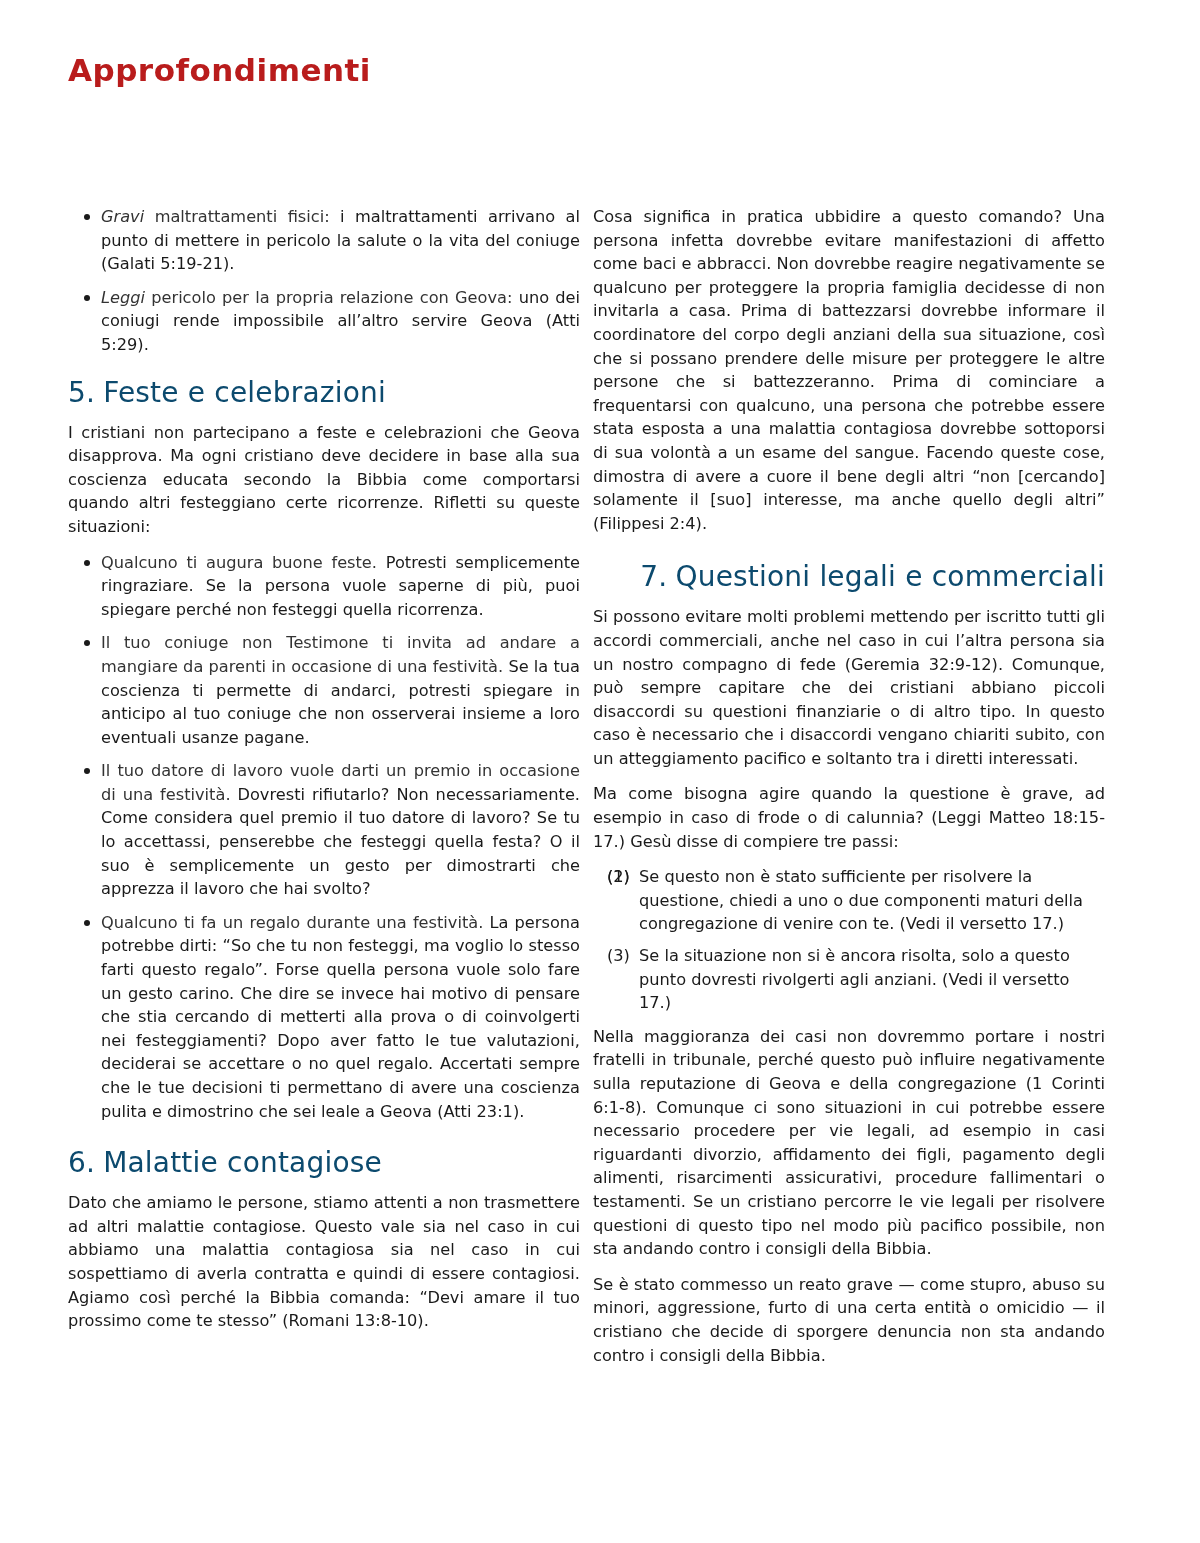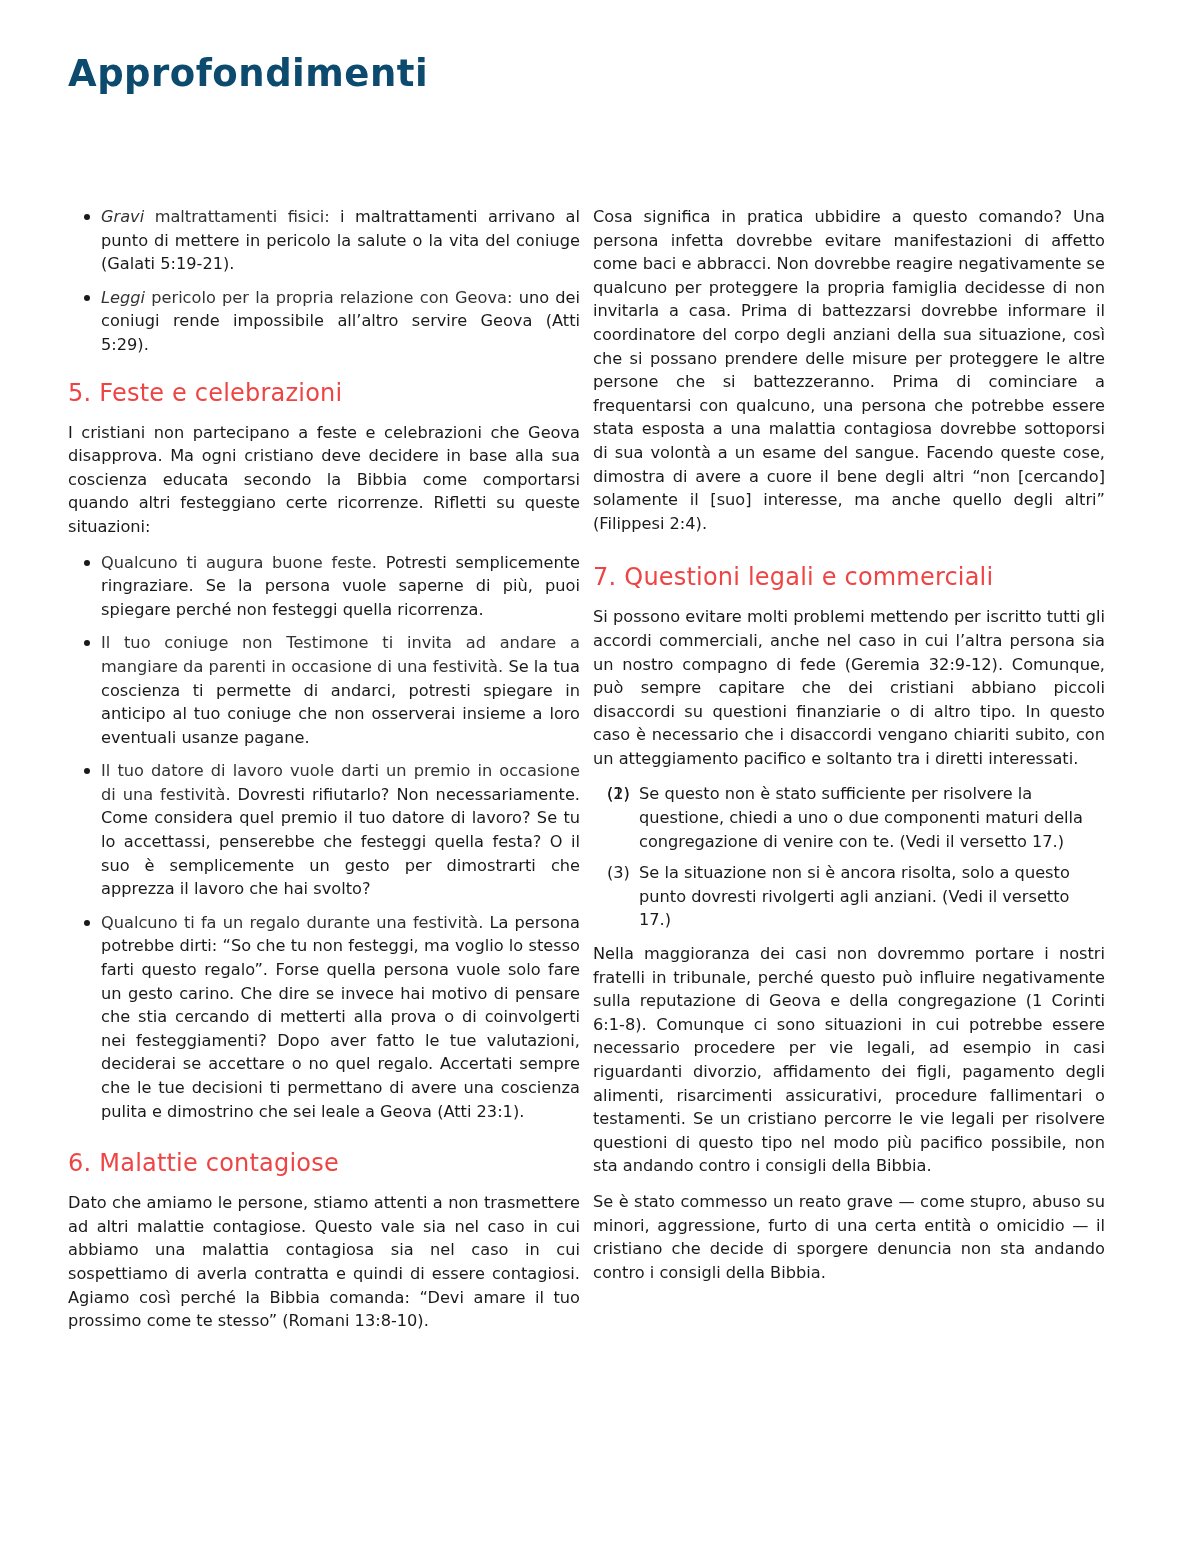--- a/index.html
+++ b/index.html
@@ -10,42 +10,42 @@
       font-family: "DejaVu Sans", sans-serif;
       color: #1a1a1a;
       overflow: hidden;
     }
     .running-head {
       position: absolute;
       left: 68px;
       top: 52px;
       font-family: "DejaVu Sans", sans-serif;
       font-weight: bold;
-      font-size: 37px;
-      color: #0c4a6e;
+      font-size: 31px;
+      color: #b91c1c;
       letter-spacing: 0.5px;
       margin: 0;
     }
     .col {
       position: absolute;
       top: 205px;
       width: 512px;
       font-size: 16.2px;
       line-height: 23.6px;
       text-align: justify;
     }
     .col.left { left: 68px; }
     .col.right { left: 593px; }
     p { margin: 0 0 12px 0; }
     h2 {
       font-family: "DejaVu Sans", sans-serif;
       font-weight: normal;
-      font-size: 24px;
+      font-size: 28px;
       line-height: 28px;
-      color: #ef4444;
+      color: #0c4a6e;
       margin: 0 0 14px 0;
       letter-spacing: 0.2px;
       text-align: left;
     }
     h2 .num { margin-right: 8px; }
     ul.bullets { list-style: none; margin: 0 0 14px 0; padding: 0; }
     ul.bullets li {
       position: relative;
       padding-left: 33px;
       margin-bottom: 10px;
@@ -67,21 +67,21 @@
       margin-bottom: 8px;
       text-align: left;
     }
     ol.steps li .marker {
       position: absolute;
       left: 14px;
       top: 0;
     }
     .sec5 { margin-top: 22px; }
     .sec6 { margin-top: 26px; }
-    .sec7 { margin-top: 28px; }
+    .sec7 { margin-top: 28px; text-align: right; }
   </style>
 </head>
 <body>
 
 <h1 class="running-head">Approfondimenti</h1>
 
 <div class="col left">
   <ul class="bullets">
     <li>
       <span class="dot"></span>
@@ -117,20 +117,21 @@
 
   <h2 class="sec6"><span class="num">6.</span><span>Malattie contagiose</span></h2>
   <p>Dato che amiamo le persone, stiamo attenti a non trasmettere ad altri malattie contagiose. Questo vale sia nel caso in cui abbiamo una malattia contagiosa sia nel caso in cui sospettiamo di averla contratta e quindi di essere contagiosi. Agiamo così perché la Bibbia comanda: “Devi amare il tuo prossimo come te stesso” (Romani 13:8-10).</p>
 </div>
 
 <div class="col right">
   <p>Cosa significa in pratica ubbidire a questo comando? Una persona infetta dovrebbe evitare manifestazioni di affetto come baci e abbracci. Non dovrebbe reagire negativamente se qualcuno per proteggere la propria famiglia decidesse di non invitarla a casa. Prima di battezzarsi dovrebbe informare il coordinatore del corpo degli anziani della sua situazione, così che si possano prendere delle misure per proteggere le altre persone che si battezzeranno. Prima di cominciare a frequentarsi con qualcuno, una persona che potrebbe essere stata esposta a una malattia contagiosa dovrebbe sottoporsi di sua volontà a un esame del sangue. Facendo queste cose, dimostra di avere a cuore il bene degli altri “non [cercando] solamente il [suo] interesse, ma anche quello degli altri” (Filippesi 2:4).</p>
 
   <h2 class="sec7"><span class="num">7.</span><span>Questioni legali e commerciali</span></h2>
   <p>Si possono evitare molti problemi mettendo per iscritto tutti gli accordi commerciali, anche nel caso in cui l’altra persona sia un nostro compagno di fede (Geremia 32:9-12). Comunque, può sempre capitare che dei cristiani abbiano piccoli disaccordi su questioni finanziarie o di altro tipo. In questo caso è necessario che i disaccordi vengano chiariti subito, con un atteggiamento pacifico e soltanto tra i diretti interessati.</p>
+  <p>Ma come bisogna agire quando la questione è grave, ad esempio in caso di frode o di calunnia? (Leggi Matteo 18:15-17.) Gesù disse di compiere tre passi:</p>
 
   <ol class="steps">
     <li>
       <span class="marker">(1)</span>
     </li>
     <li>
       <span class="marker">(2)</span>
       <span>Se questo non è stato sufficiente per risolvere la questione, chiedi a uno o due componenti maturi della congregazione di venire con te. (Vedi il versetto 17.)</span>
     </li>
     <li>

